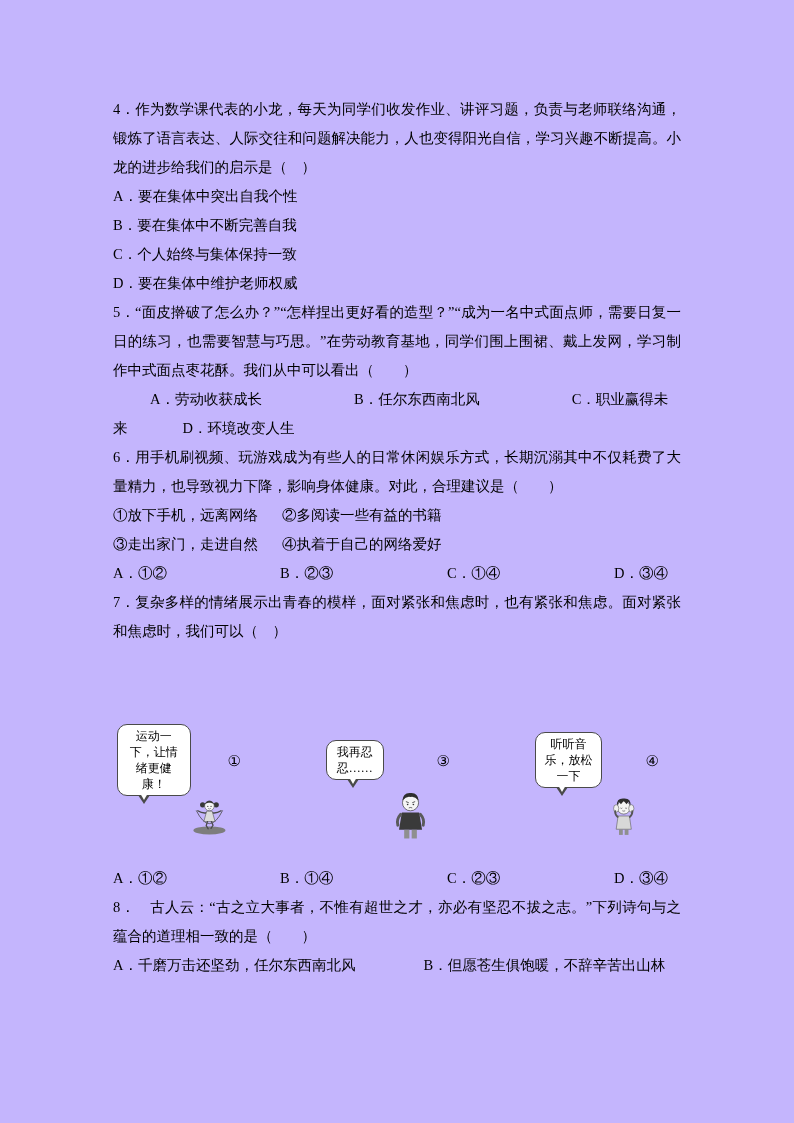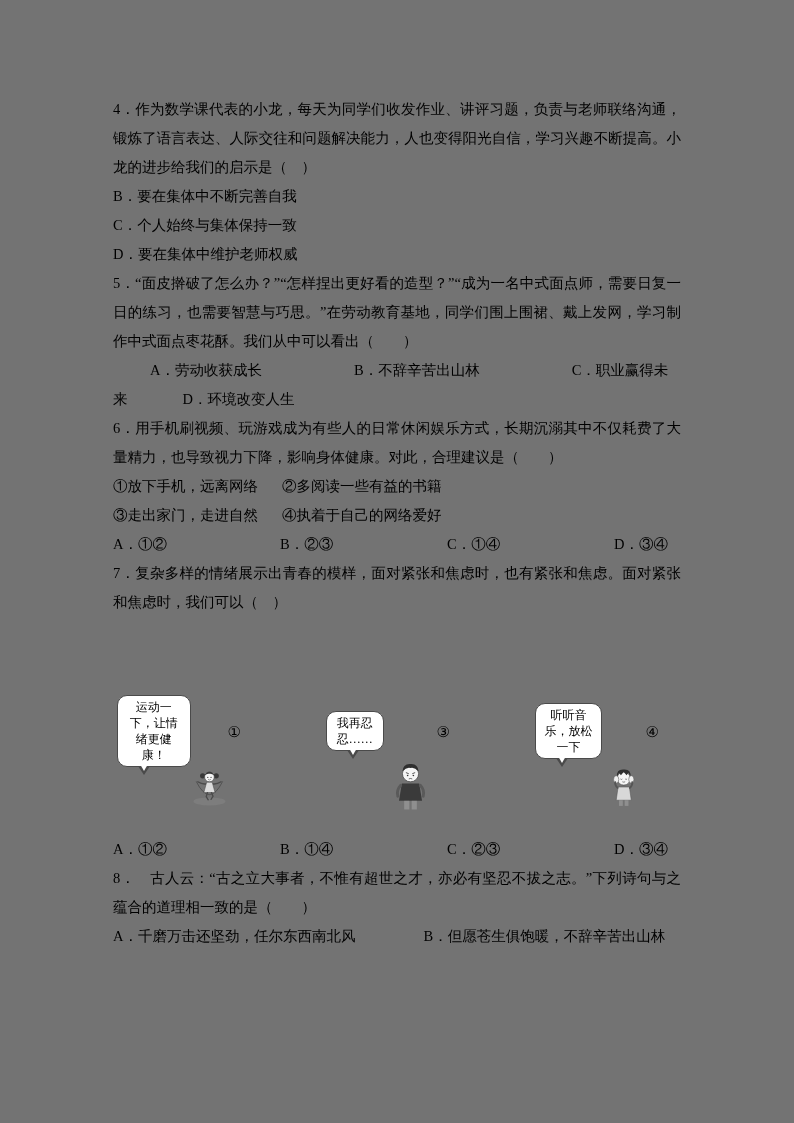--- a/index.html
+++ b/index.html
@@ -1,19 +1,19 @@
 <!DOCTYPE html>
 <html><head>
 <meta charset="utf-8">
 <style>
   html,body{margin:0;padding:0;background:#fff;}
   .page{
     position:relative;
     width:794px;height:1123px;
-    background:#737373;
+    background:#c4b5fd;
     overflow:hidden;
     font-family:"Liberation Serif","DejaVu Serif",serif;
     color:#000;
   }
   .content{
     position:absolute;
     left:113px;top:95px;width:568px;
     font-size:14.5px;line-height:29px;
   }
   p{margin:0;}
@@ -54,28 +54,29 @@
   .panel-num{font-size:15px;line-height:20px;margin-top:2px;}
 </style>
 </head>
 <body>
 
 <div class="page">
   <div class="content">
 
     <section>
       <p class="stem"><span>4．</span><span>作为数学课代表的小龙，每天为同学们收发作业、讲评习题，负责与老师联络沟通，锻炼了语言表达、人际交往和问题解决能力，人也变得阳光自信，学习兴趣不断提高。小龙的进步给我们的启示是（　）</span></p>
+      <p class="opt-line"><span>A．</span><span>要在集体中突出自我个性</span></p>
       <p class="opt-line"><span>B．</span><span>要在集体中不断完善自我</span></p>
       <p class="opt-line"><span>C．</span><span>个人始终与集体保持一致</span></p>
       <p class="opt-line"><span>D．</span><span>要在集体中维护老师权威</span></p>
     </section>
 
     <section>
       <p class="stem"><span>5．</span><span>“面皮擀破了怎么办？”“怎样捏出更好看的造型？”“成为一名中式面点师，需要日复一日的练习，也需要智慧与巧思。”在劳动教育基地，同学们围上围裙、戴上发网，学习制作中式面点枣花酥。我们从中可以看出（　　）</span></p>
-      <p class="opts-inline"><span class="gap55"><span>A．</span><span>劳动收获成长</span></span><span class="gap55"><span>B．</span><span>不辞辛苦出山林</span></span><span class="gap55"><span>C．</span><span>职业赢得未来</span></span><span><span>D．</span><span>环境改变人生</span></span></p>
+      <p class="opts-inline"><span class="gap55"><span>A．</span><span>劳动收获成长</span></span><span class="gap55"><span>B．</span><span>任尔东西南北风</span></span><span class="gap55"><span>C．</span><span>职业赢得未来</span></span><span><span>D．</span><span>环境改变人生</span></span></p>
     </section>
 
     <section>
       <p class="stem"><span>6．</span><span>用手机刷视频、玩游戏成为有些人的日常休闲娱乐方式，长期沉溺其中不仅耗费了大量精力，也导致视力下降，影响身体健康。对此，合理建议是（　　）</span></p>
       <p class="opts-inline"><span class="gap27">①放下手机，远离网络</span><span>②多阅读一些有益的书籍</span></p>
       <p class="opts-inline"><span class="gap27">③走出家门，走进自然</span><span>④执着于自己的网络爱好</span></p>
       <div class="opt-grid">
         <span><span>A．</span><span>①②</span></span>
         <span><span>B．</span><span>②③</span></span>
         <span><span>C．</span><span>①④</span></span>

